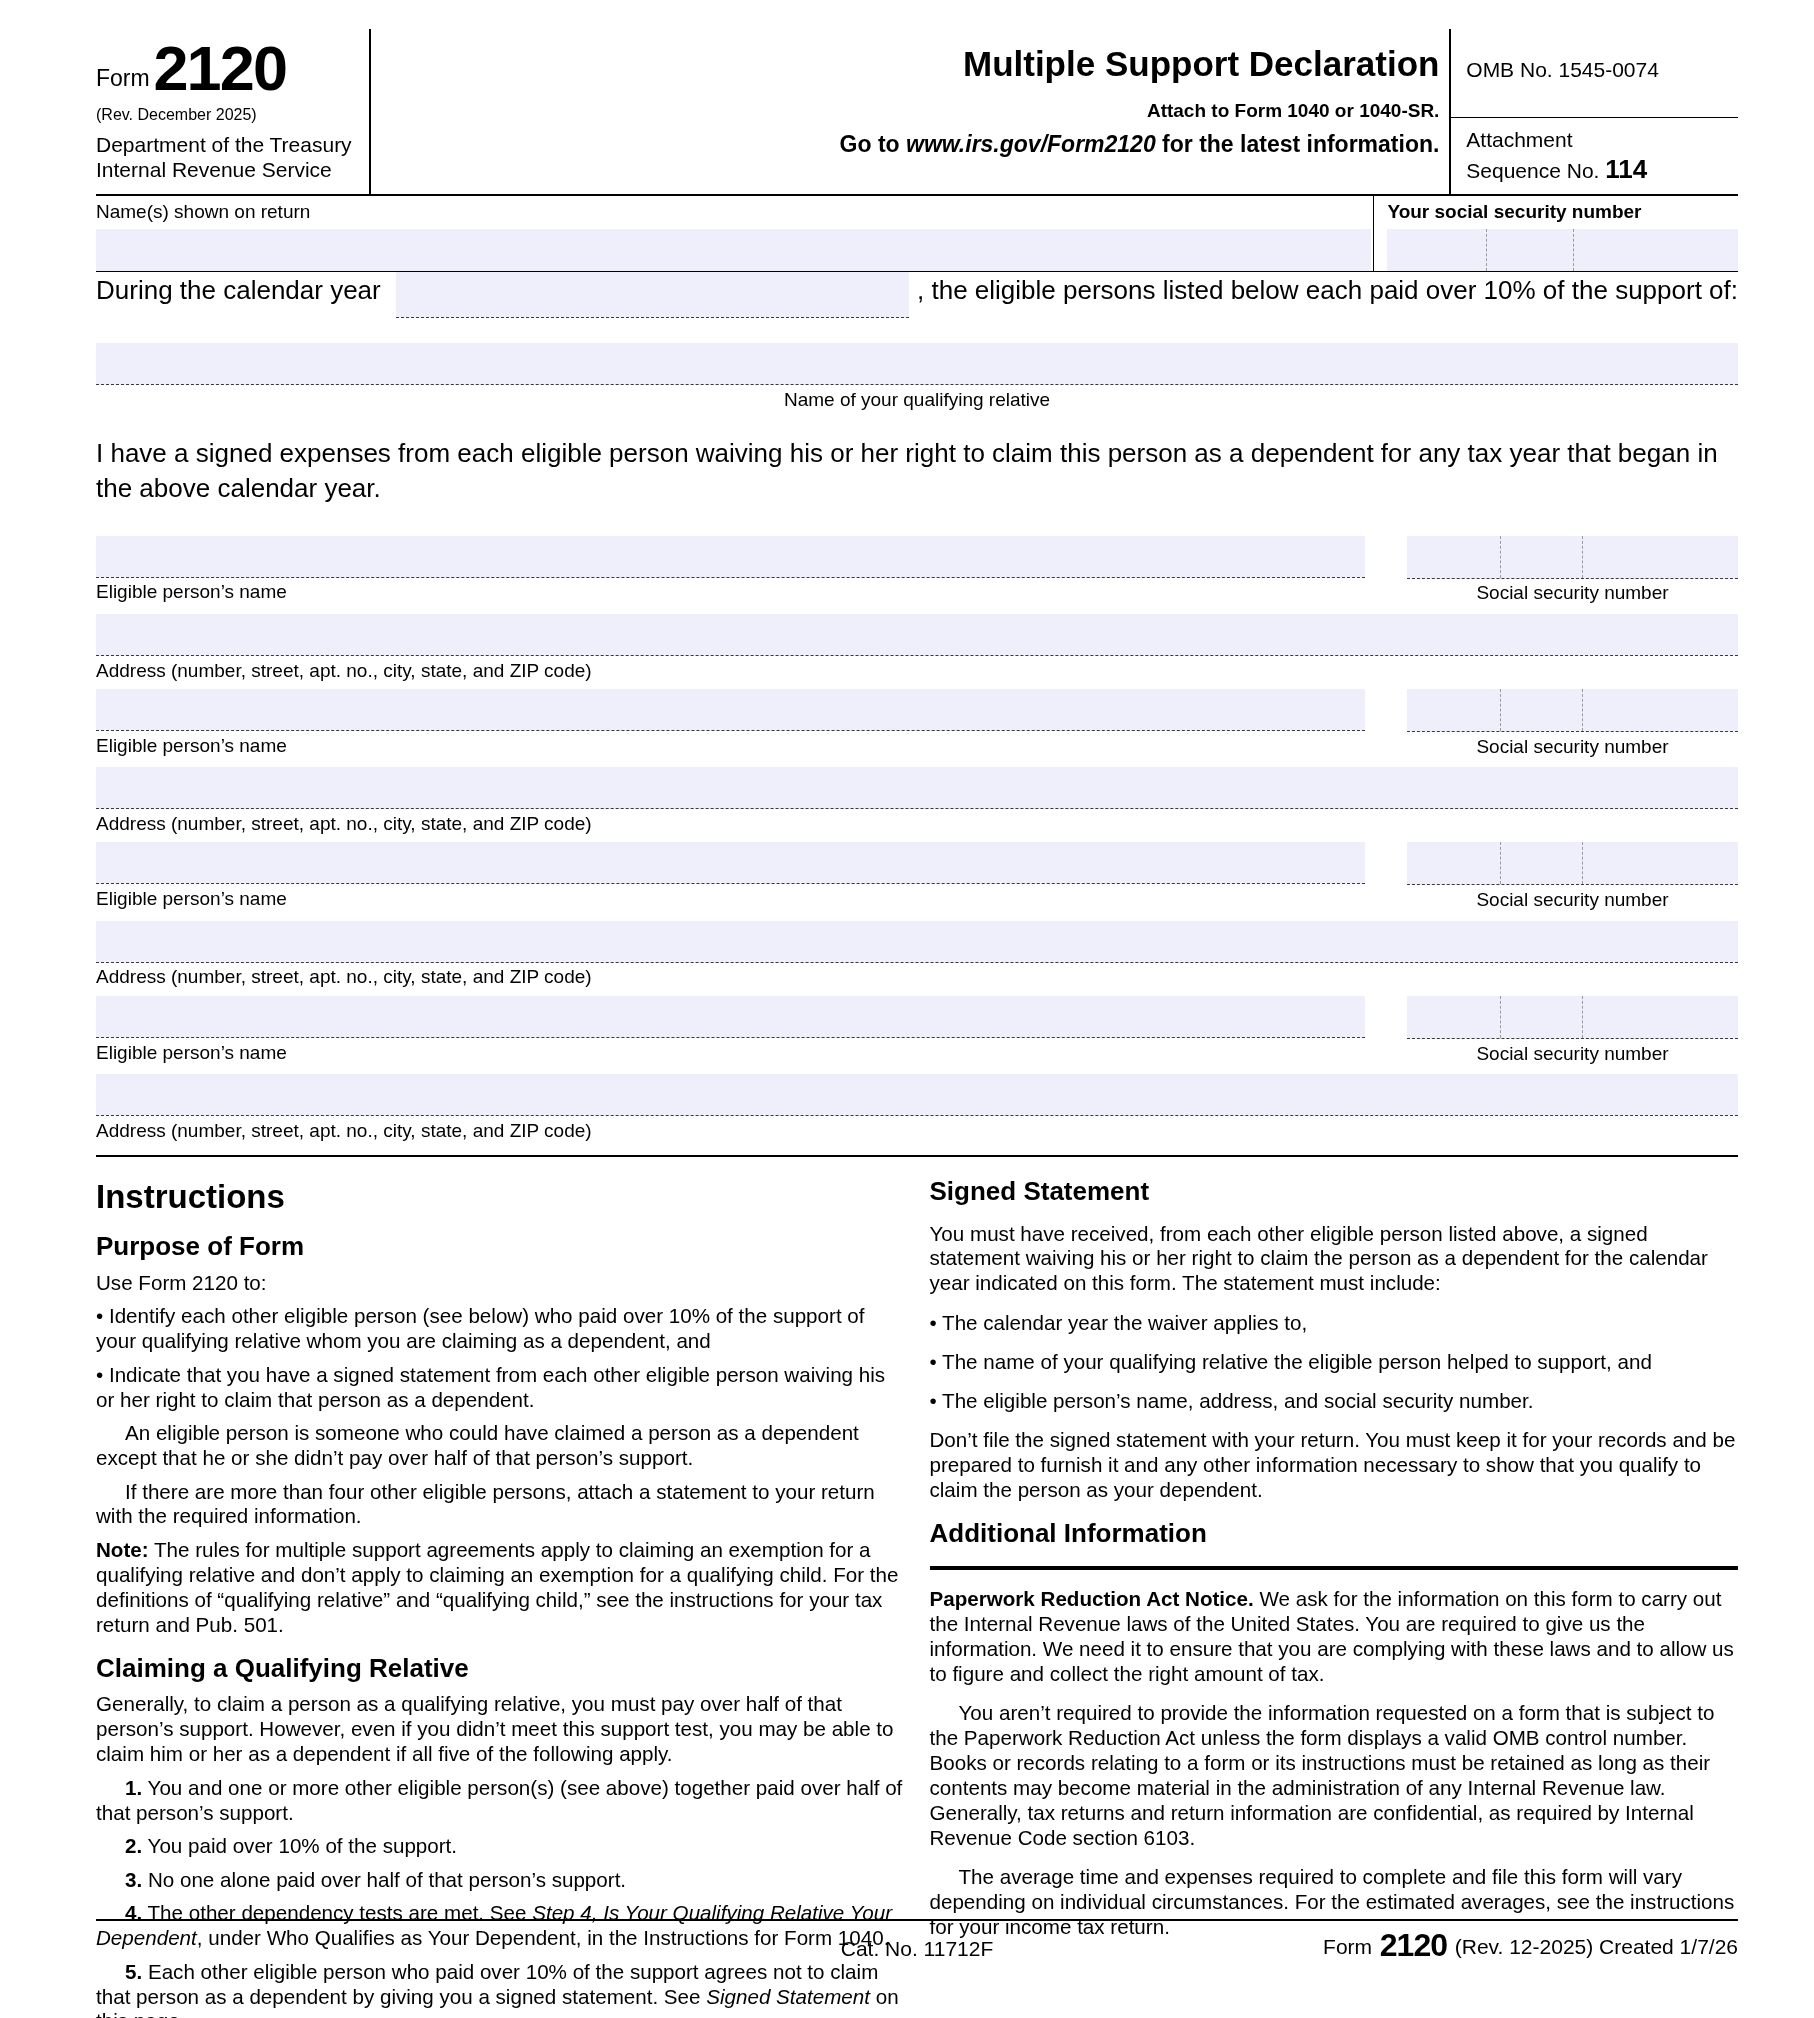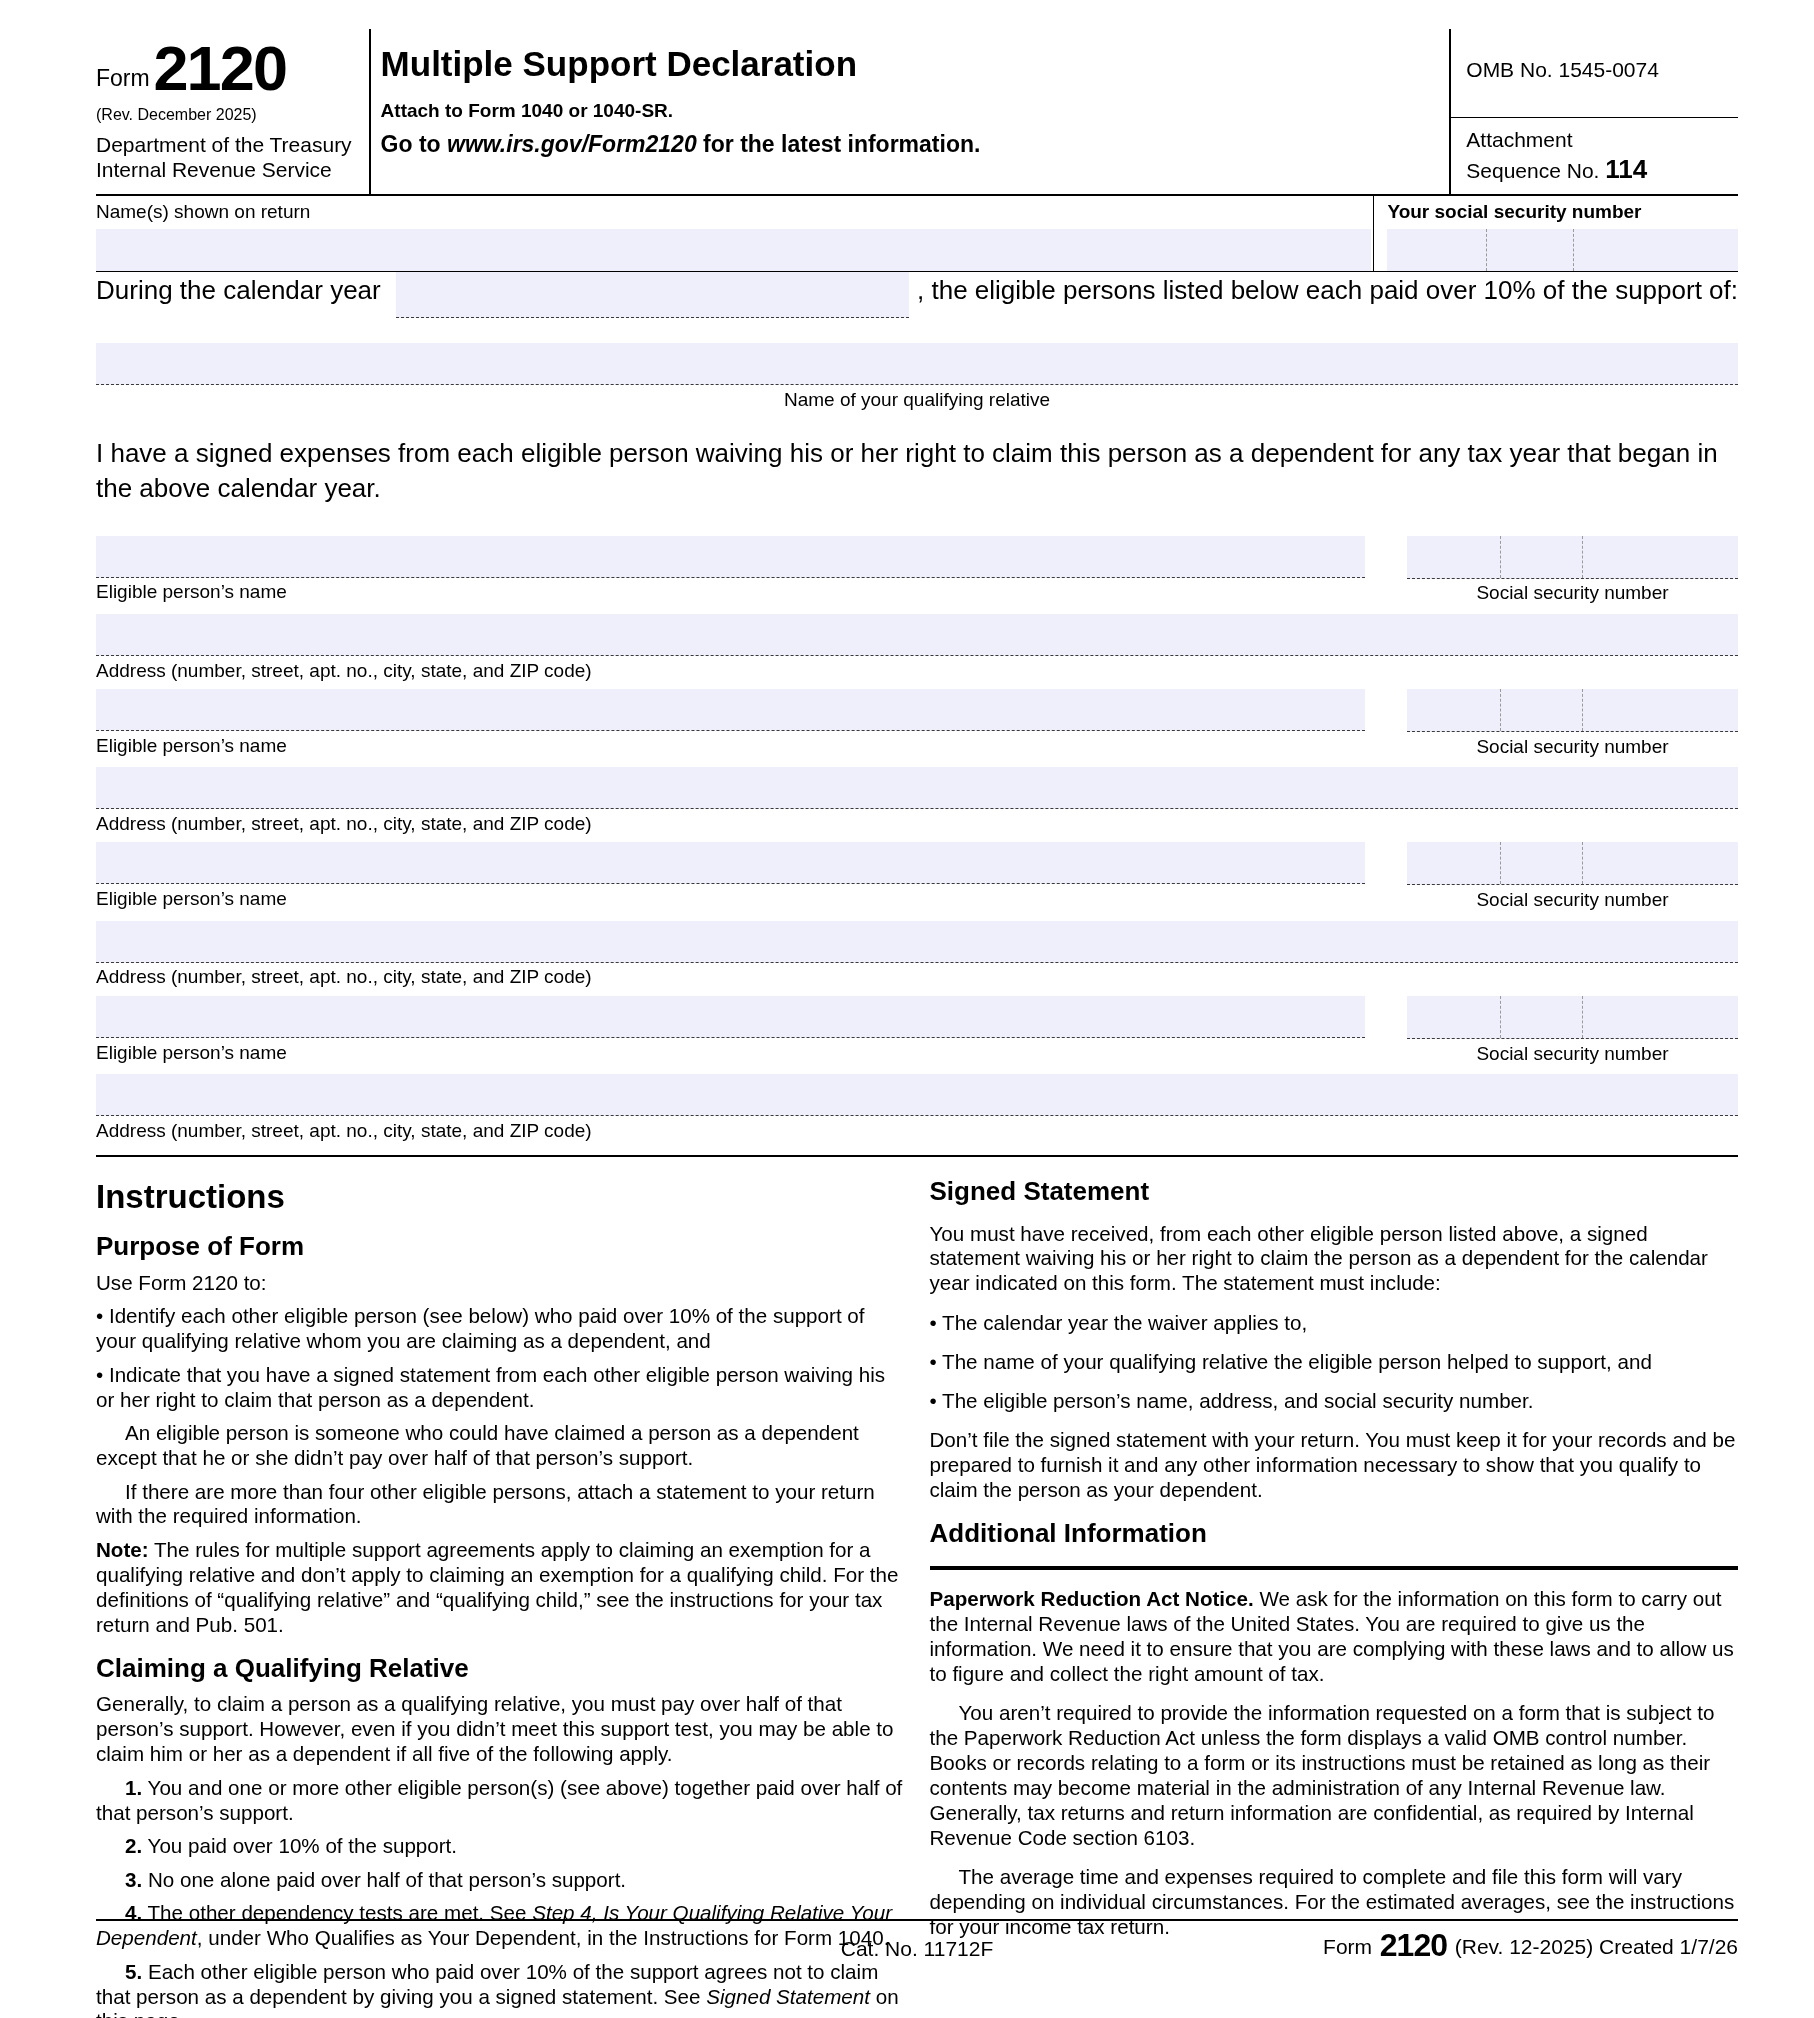--- a/index.html
+++ b/index.html
@@ -9,21 +9,21 @@
     box-sizing:border-box;padding:29px 76px 0 96px;position:relative;overflow:hidden;
   }
   
   .hdr{display:flex;border-bottom:2.9px solid #000;align-items:stretch;}
   .hdr-left{width:275px;border-right:2.9px solid #000;padding:13.4px 9.6px 7.6px 0;box-sizing:border-box;}
   .form-line{display:flex;align-items:flex-end;gap:3.8px;}
   .form-word{font-size:23px;line-height:1;padding-bottom:5.7px;}
   .form-num{font-size:63px;font-weight:900;line-height:0.85;letter-spacing:-1.9px;}
   .rev{font-size:16px;margin-top:9.6px;}
   .agency{font-size:21px;line-height:1.18;margin-top:9.6px;}
-  .hdr-center{flex:1;text-align:left;padding:9.6px 9.6px 0 9.6px;}
+  .hdr-center{flex:1;text-align:right;padding:9.6px 9.6px 0 9.6px;}
   .title{font-size:35px;font-weight:bold;margin:5.7px 0 15.3px 0;}
   .attach{font-size:19px;font-weight:bold;margin-bottom:9.6px;}
   .goto{font-size:23px;font-weight:bold;}
   .goto .it{font-style:italic;}
   .hdr-right{width:289px;border-left:2.9px solid #000;display:flex;flex-direction:column;box-sizing:border-box;}
   .omb{font-size:21px;padding:29px 0 0 15.3px;height:88px;box-sizing:border-box;}
   .attachment{border-top:1.9px solid #000;font-size:21px;line-height:1.3;padding:7.6px 0 7.6px 15.3px;flex:1;}
   .seq{font-size:26px;font-weight:bold;}
   
   .id-row{display:flex;border-bottom:1.9px solid #000;}

